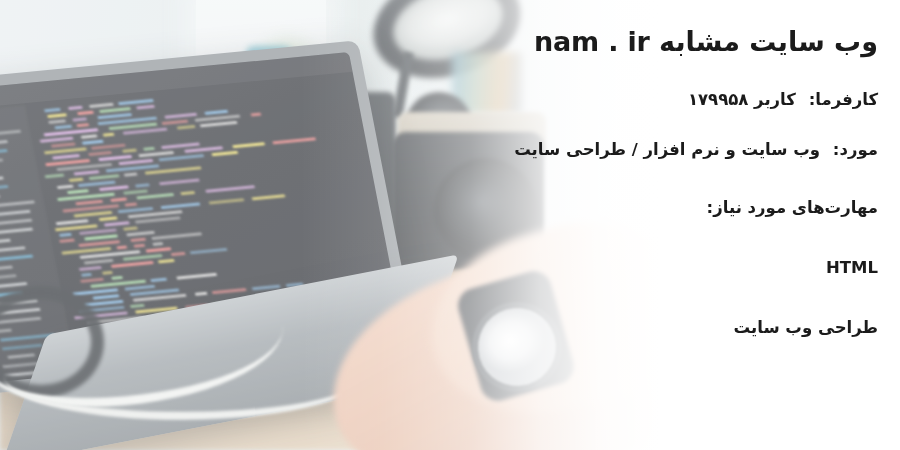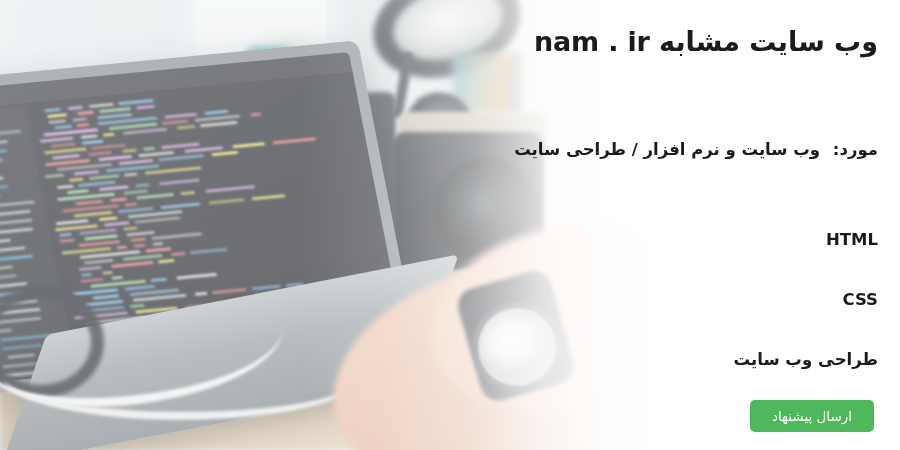--- a/index.html
+++ b/index.html
@@ -574,31 +574,34 @@
     </div>
   </div>
 
   <div class="panel">
 
     <div class="title">
       <span>وب سایت مشابه</span>
       <span class="lat">nam . ir</span>
     </div>
 
+    <div class="meta-row meta-employer">
+      <span class="meta-label">کارفرما:</span>
+      <span>کاربر ۱۷۹۹۵۸</span>
+    </div>
 
     <div class="meta-row meta-category">
       <span class="meta-label">مورد:</span>
       <span>وب سایت و نرم افزار / طراحی سایت</span>
     </div>
 
     <div class="skills">
+      <div class="skills-head">مهارت‌های مورد نیاز:</div>
       <div id="skills-list">
           <div class="skill-item lat">HTML</div>
-          <div class="skill-item lat">CSS</div>
           <div class="skill-item">طراحی وب سایت</div>
         </div>
     </div>
 
-    <button class="cta">ارسال پیشنهاد</button>
 
   </div>
 
 </div>
 
 </body></html>

